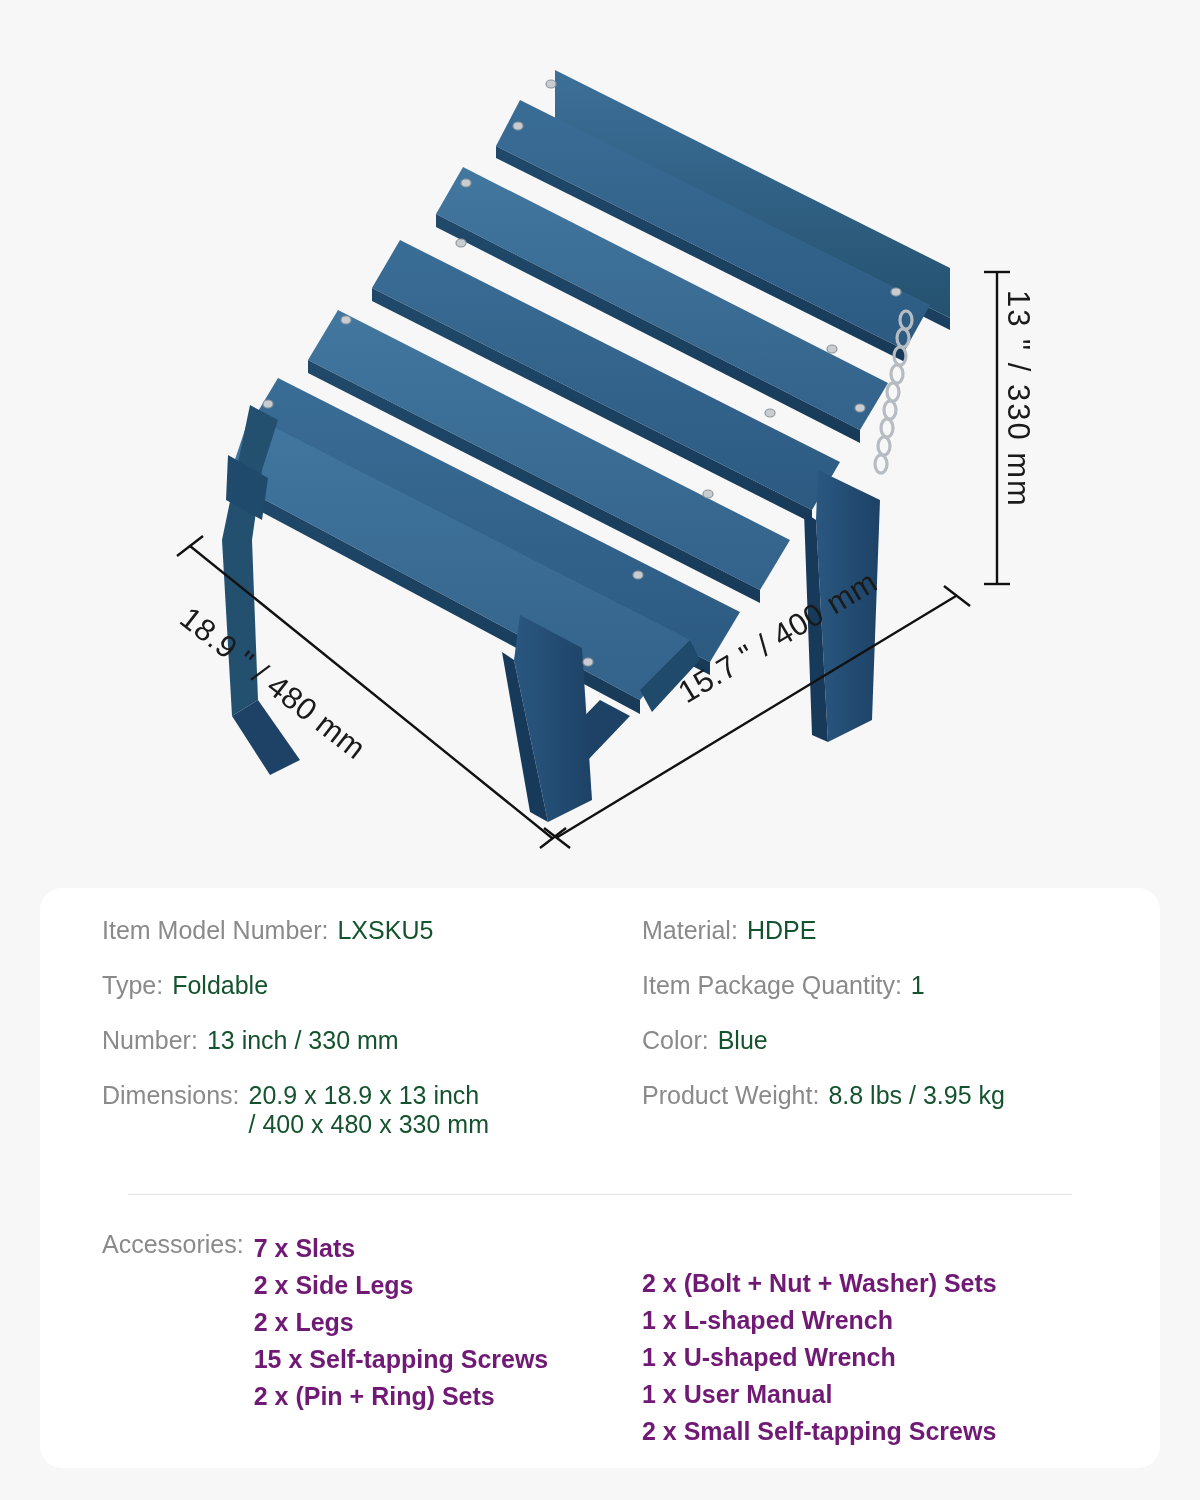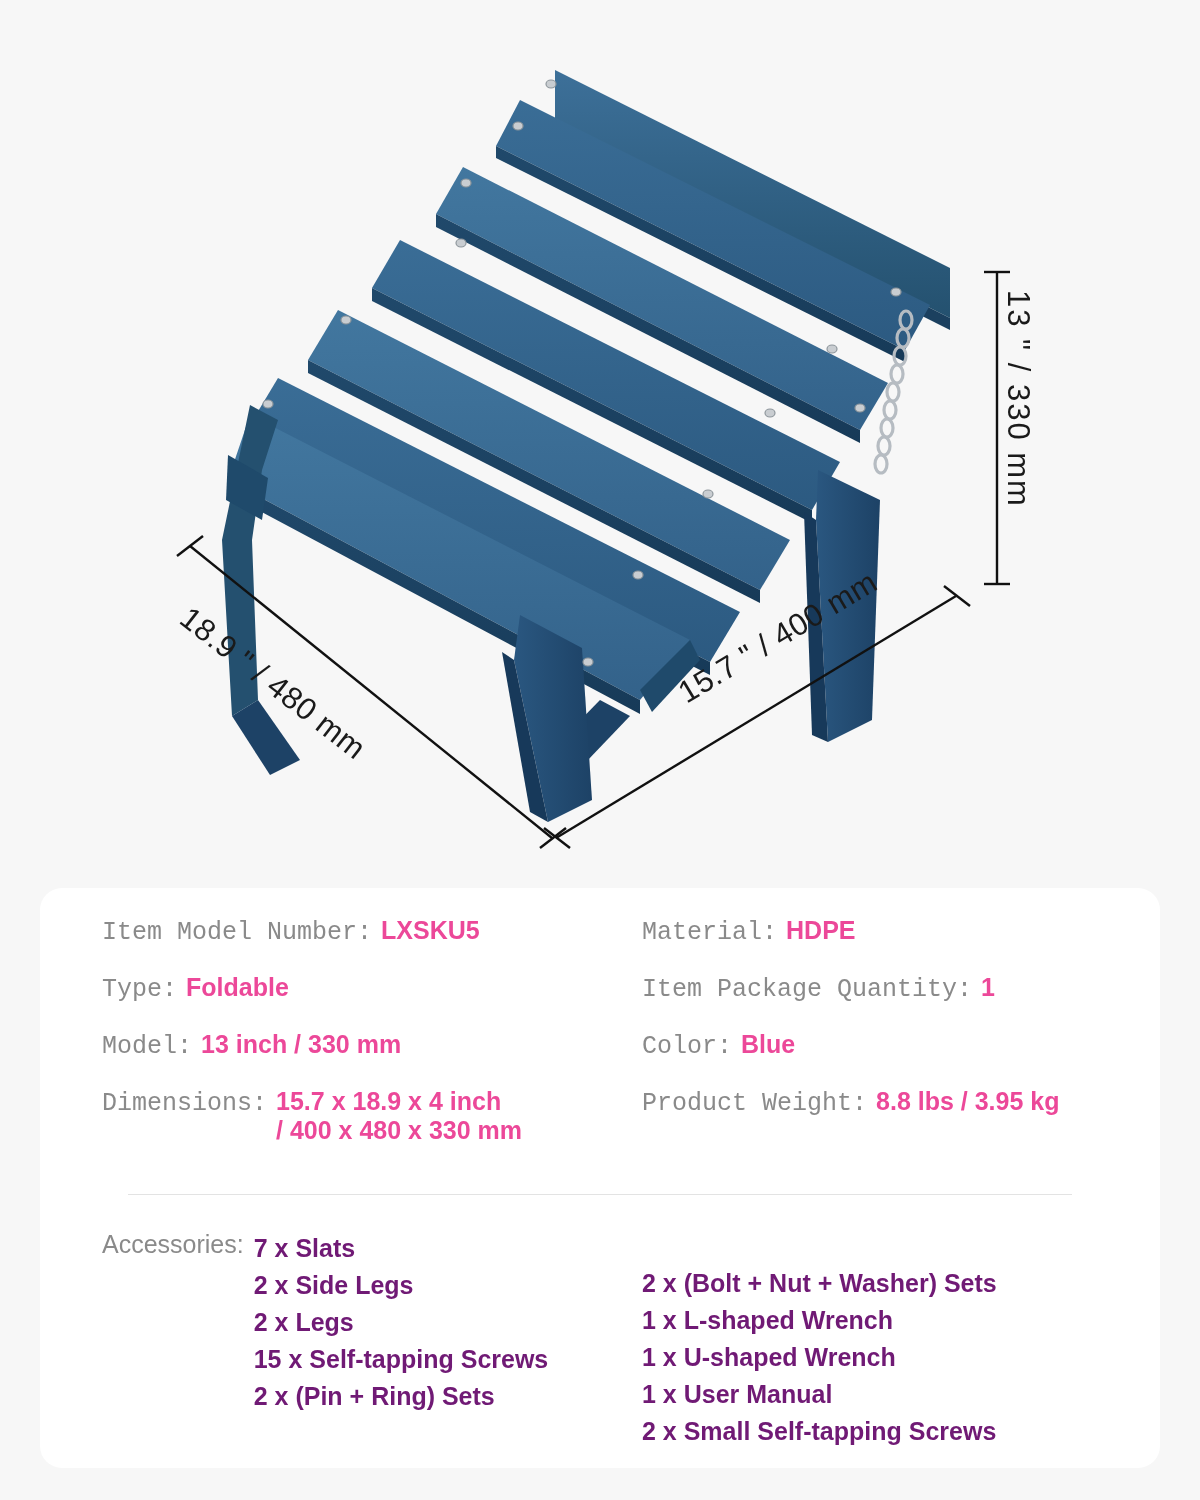--- a/index.html
+++ b/index.html
@@ -79,25 +79,24 @@
     display: flex;
     align-items: baseline;
     margin-bottom: 26px;
     font-size: 25px;
   }
   .spec-label {
     color: #8a8a8a;
     font-weight: 400;
     margin-right: 9px;
     white-space: nowrap;
-    font-family: Liberation Mono, monospace;
   }
   .spec-value {
-    color: #ec4899;
-    font-weight: bold;
+    color: #14532d;
+    font-weight: normal;
   }
   .spec-value .line2 { display: block; }
 
   .divider {
     position: absolute;
     left: 88px;
     top: 306px;
     width: 944px;
     height: 1px;
     background: #e3e3e3;
@@ -262,28 +261,28 @@
         <span class="spec-label">Item Model Number:</span>
         <span class="spec-value">LXSKU5</span>
       </div>
 
       <div class="spec-row">
         <span class="spec-label">Type:</span>
         <span class="spec-value">Foldable</span>
       </div>
 
       <div class="spec-row">
-        <span class="spec-label">Model:</span>
+        <span class="spec-label">Number:</span>
         <span class="spec-value">13 inch / 330 mm</span>
       </div>
 
       <div class="spec-row">
         <span class="spec-label">Dimensions:</span>
         <span class="spec-value">
-          <span>15.7 x 18.9 x 4 inch</span>
+          <span>20.9 x 18.9 x 13 inch</span>
           <span class="line2">/ 400 x 480 x 330 mm</span>
         </span>
       </div>
 
     </div>
 
     <div class="spec-col right">
 
       <div class="spec-row">
         <span class="spec-label">Material:</span>

